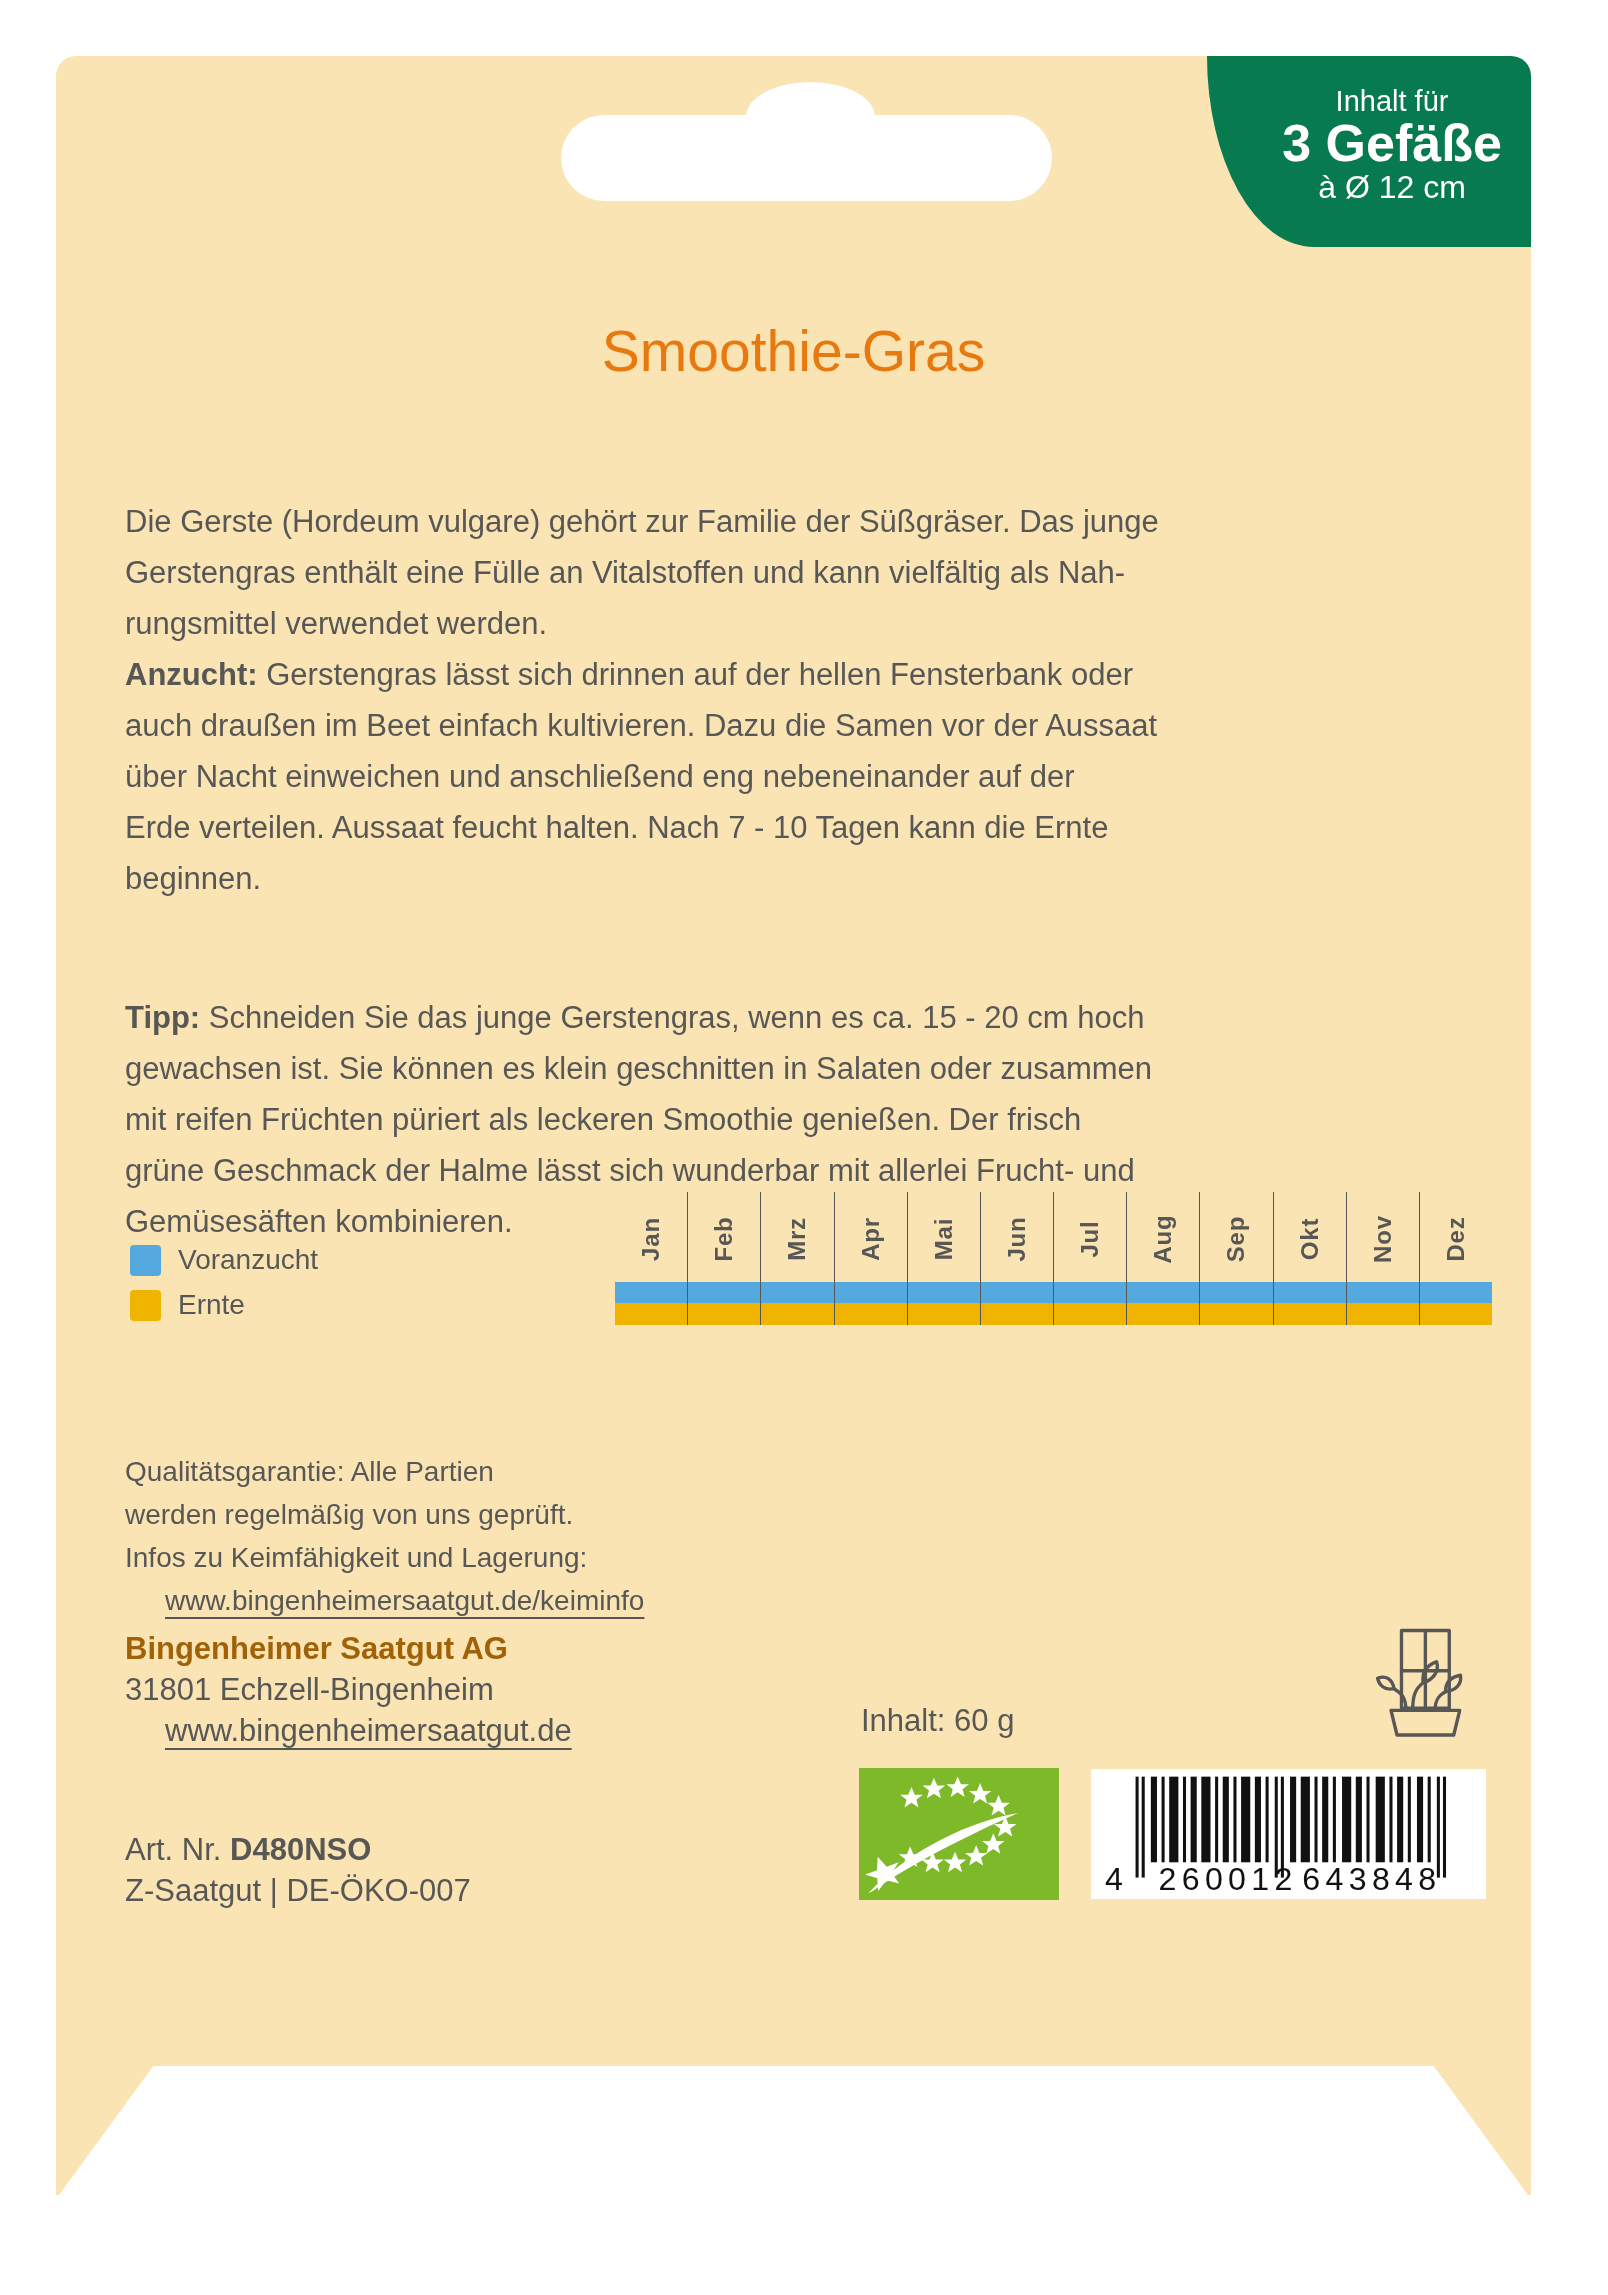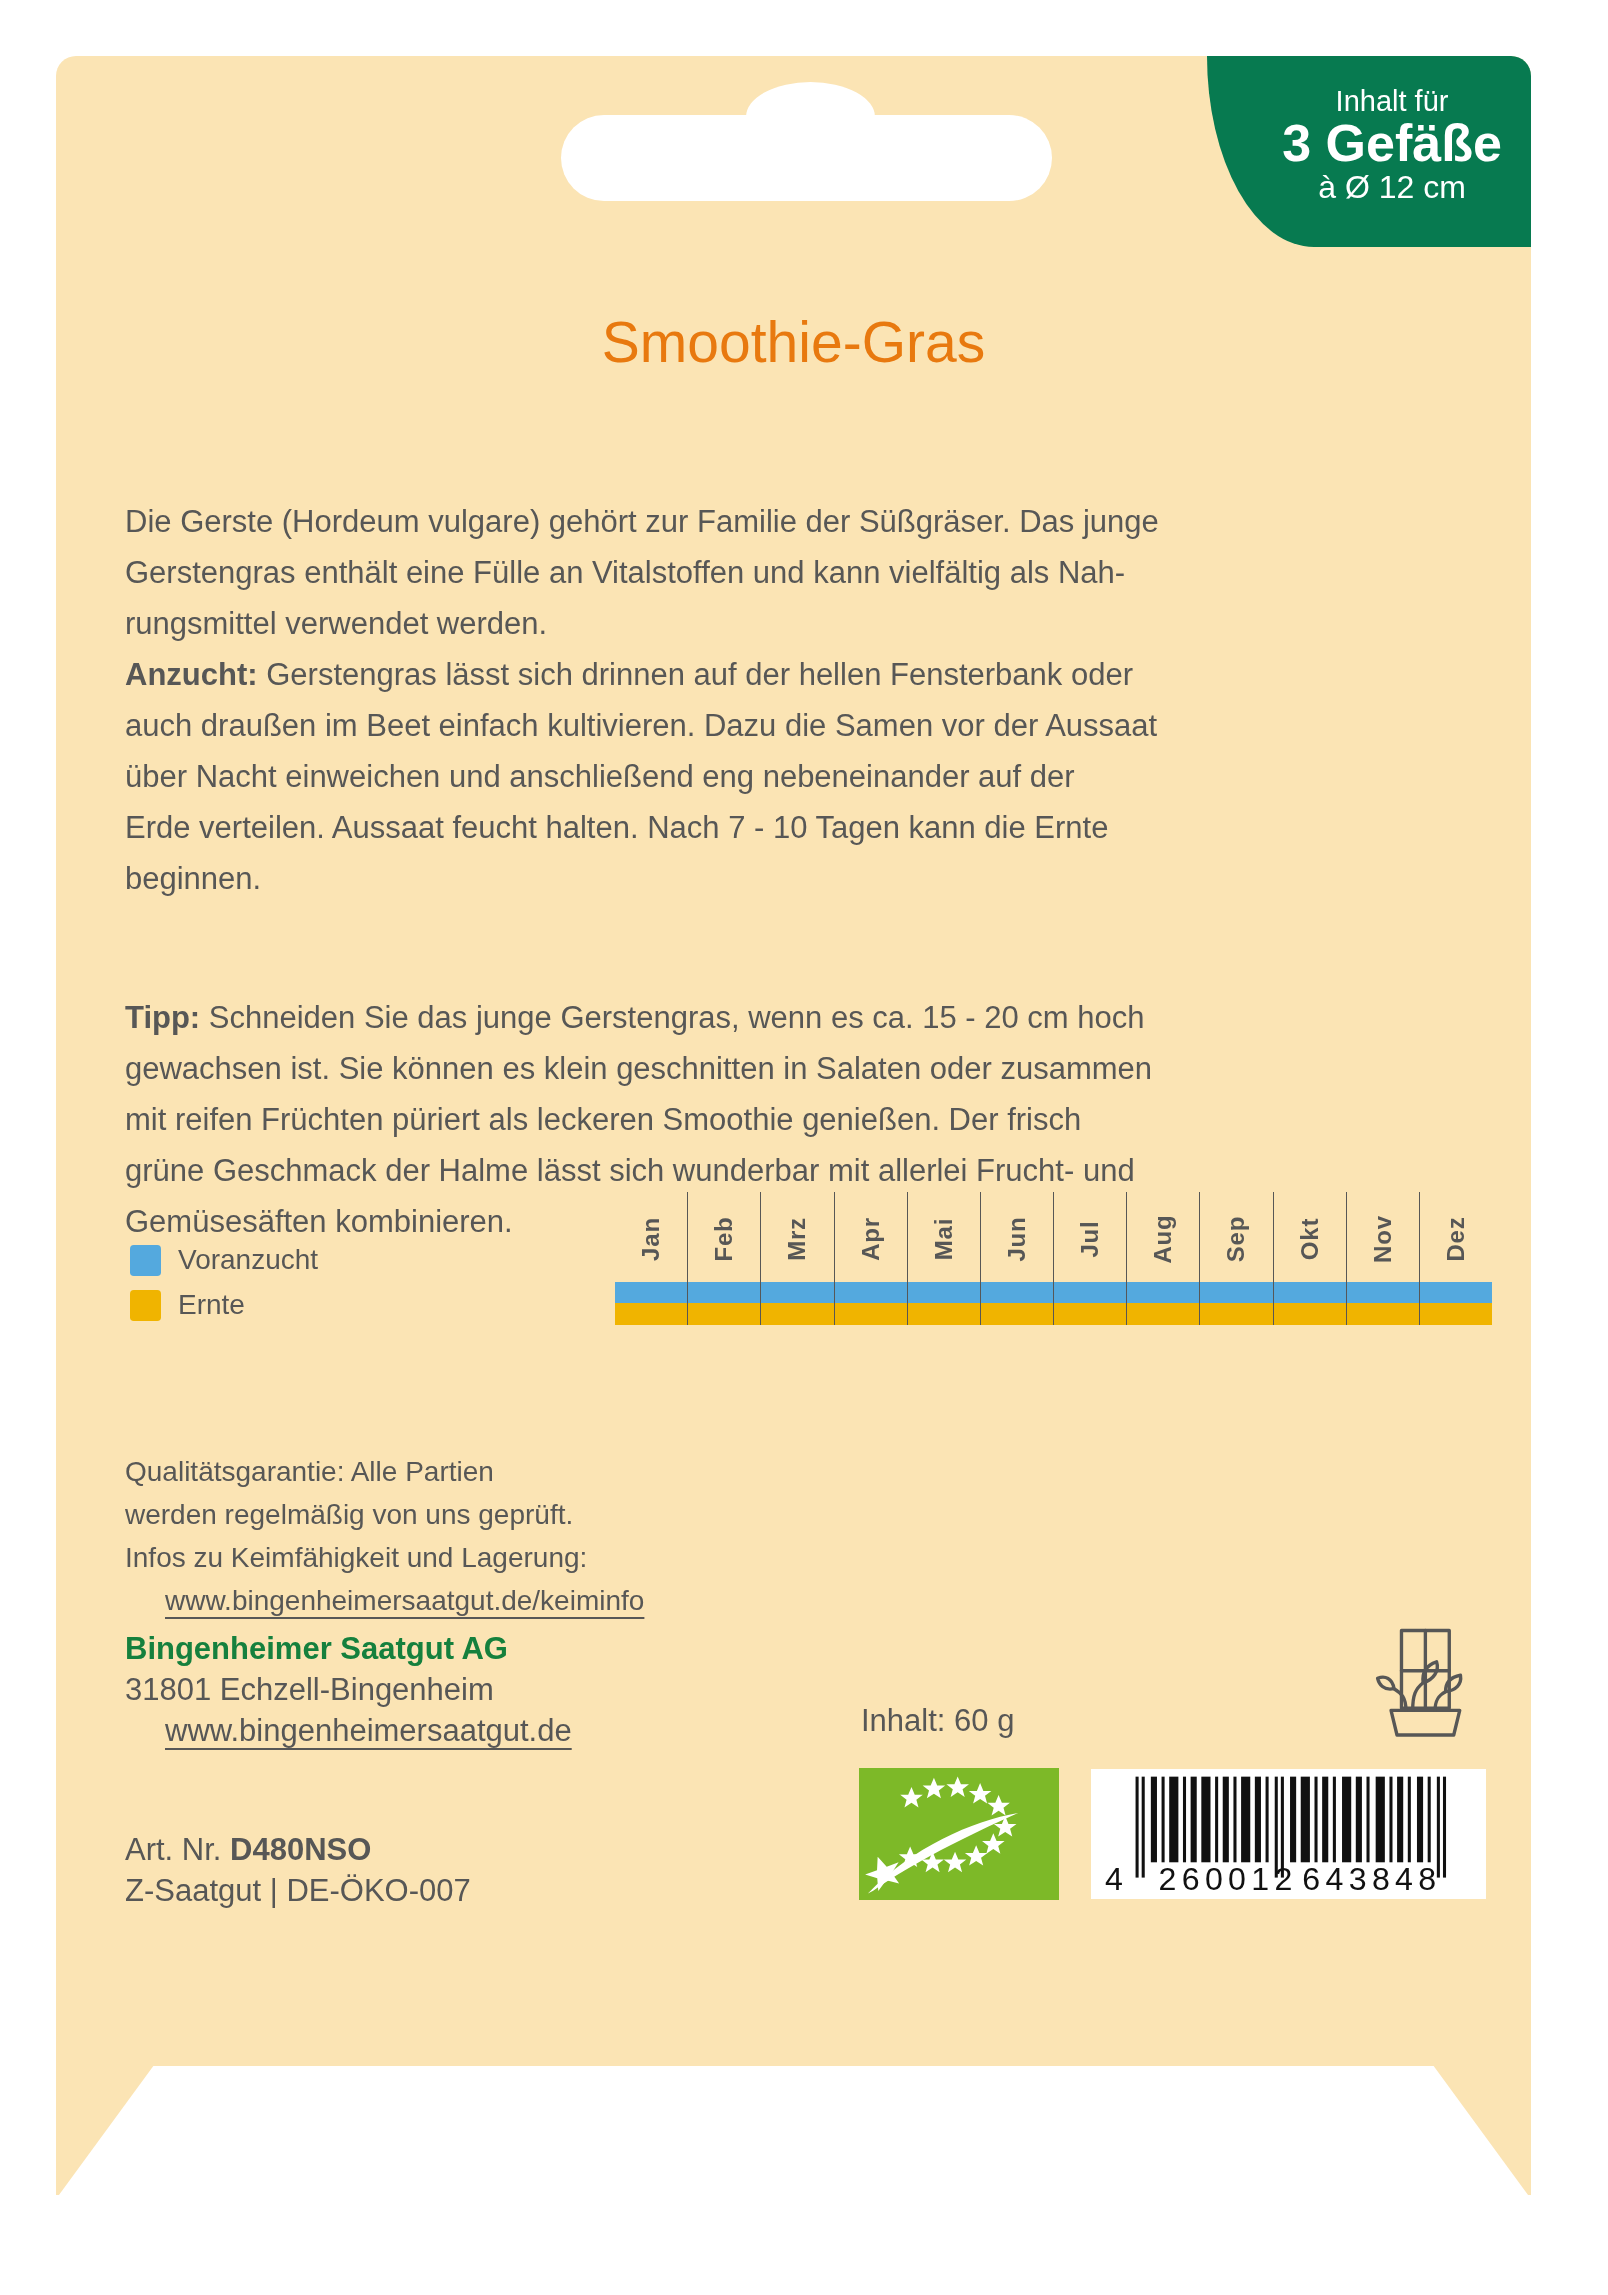--- a/index.html
+++ b/index.html
@@ -9,21 +9,21 @@
   .euro-hump{position:absolute;left:690px;top:26px;width:129px;height:70px;background:#fff;border-radius:50%;}
   .euro-slot{position:absolute;left:505px;top:59px;width:491px;height:86px;background:#fff;border-radius:44px;}
   
   .badge{position:absolute;right:0;top:0;width:324px;height:191px;background:#077A50;
          border-radius:0 20px 0 107px / 0 20px 0 191px;color:#fff;display:flex;flex-direction:column;
          justify-content:center;align-items:center;text-align:center;padding-left:46px;box-sizing:border-box;padding-bottom:13.8px;}
   .badge .b1{font-size:29px;line-height:35px;}
   .badge .b2{font-size:52px;line-height:49px;font-weight:700;}
   .badge .b3{font-size:32px;line-height:38px;}
   
-  .title{position:absolute;left:0;top:253px;width:100%;text-align:center;font-size:57px;font-weight:300;color:#E8790F;}
+  .title{position:absolute;left:0;top:262px;width:100%;text-align:center;font-size:57px;font-weight:300;color:#E8790F;}
   
   .body-text{position:absolute;left:69px;top:389px;width:1385px;font-size:31px;line-height:51px;white-space:pre-line;}
   .para2{margin-top:37px;}
   .bold{font-weight:700;}
   
   .calendar{position:absolute;left:559px;top:1136px;width:877px;height:133px;}
   .cal-bars{position:absolute;left:0;right:0;bottom:0;}
   .bar-blue{height:20.7px;background:#54A9DE;}
   .bar-yellow{height:22px;background:#F0B400;}
   .cal-cols{position:absolute;left:0;top:0;width:100%;height:100%;display:flex;}
@@ -33,21 +33,21 @@
                 font-size:24px;font-weight:700;white-space:nowrap;letter-spacing:0.8px;}
   .legend{position:absolute;left:74px;top:1188px;font-size:28px;}
   .legend-row{display:flex;align-items:center;margin-bottom:13px;}
   .legend-swatch{width:31px;height:31px;border-radius:3.8px;margin-right:17px;}
   .sw-blue{background:#54A9DE;}
   .sw-yellow{background:#F0B400;}
   
   .quality{position:absolute;left:69px;top:1351px;font-size:28px;line-height:43px;white-space:pre-line;}
   .u{text-decoration:underline;text-underline-offset:6.9px;text-decoration-thickness:2.3px;margin-left:40px;}
   .company{position:absolute;left:69px;top:1572px;font-size:31px;line-height:41px;}
-  .company .name{color:#15803d;font-weight:700;}
+  .company .name{color:#a16207;font-weight:700;}
   .inhalt{position:absolute;left:805px;top:1647px;font-size:31px;}
   .art{position:absolute;left:69px;top:1773px;font-size:31px;line-height:41px;}
   .window-icon{position:absolute;left:1318px;top:1570px;width:102px;height:112px;}
   .eu-logo{position:absolute;left:803px;top:1712px;width:200px;height:132px;background:#7DB928;}
   .barcode{position:absolute;left:1035px;top:1713px;width:395px;height:130px;background:#ffffff;}
   
   .bottom-cut{position:absolute;left:0;top:2010px;width:100%;height:129px;background:#ffffff;
               clip-path:polygon(6.6% 0, 93.4% 0, 99.8% 100%, 0.2% 100%);}
 </style>
 </head>

